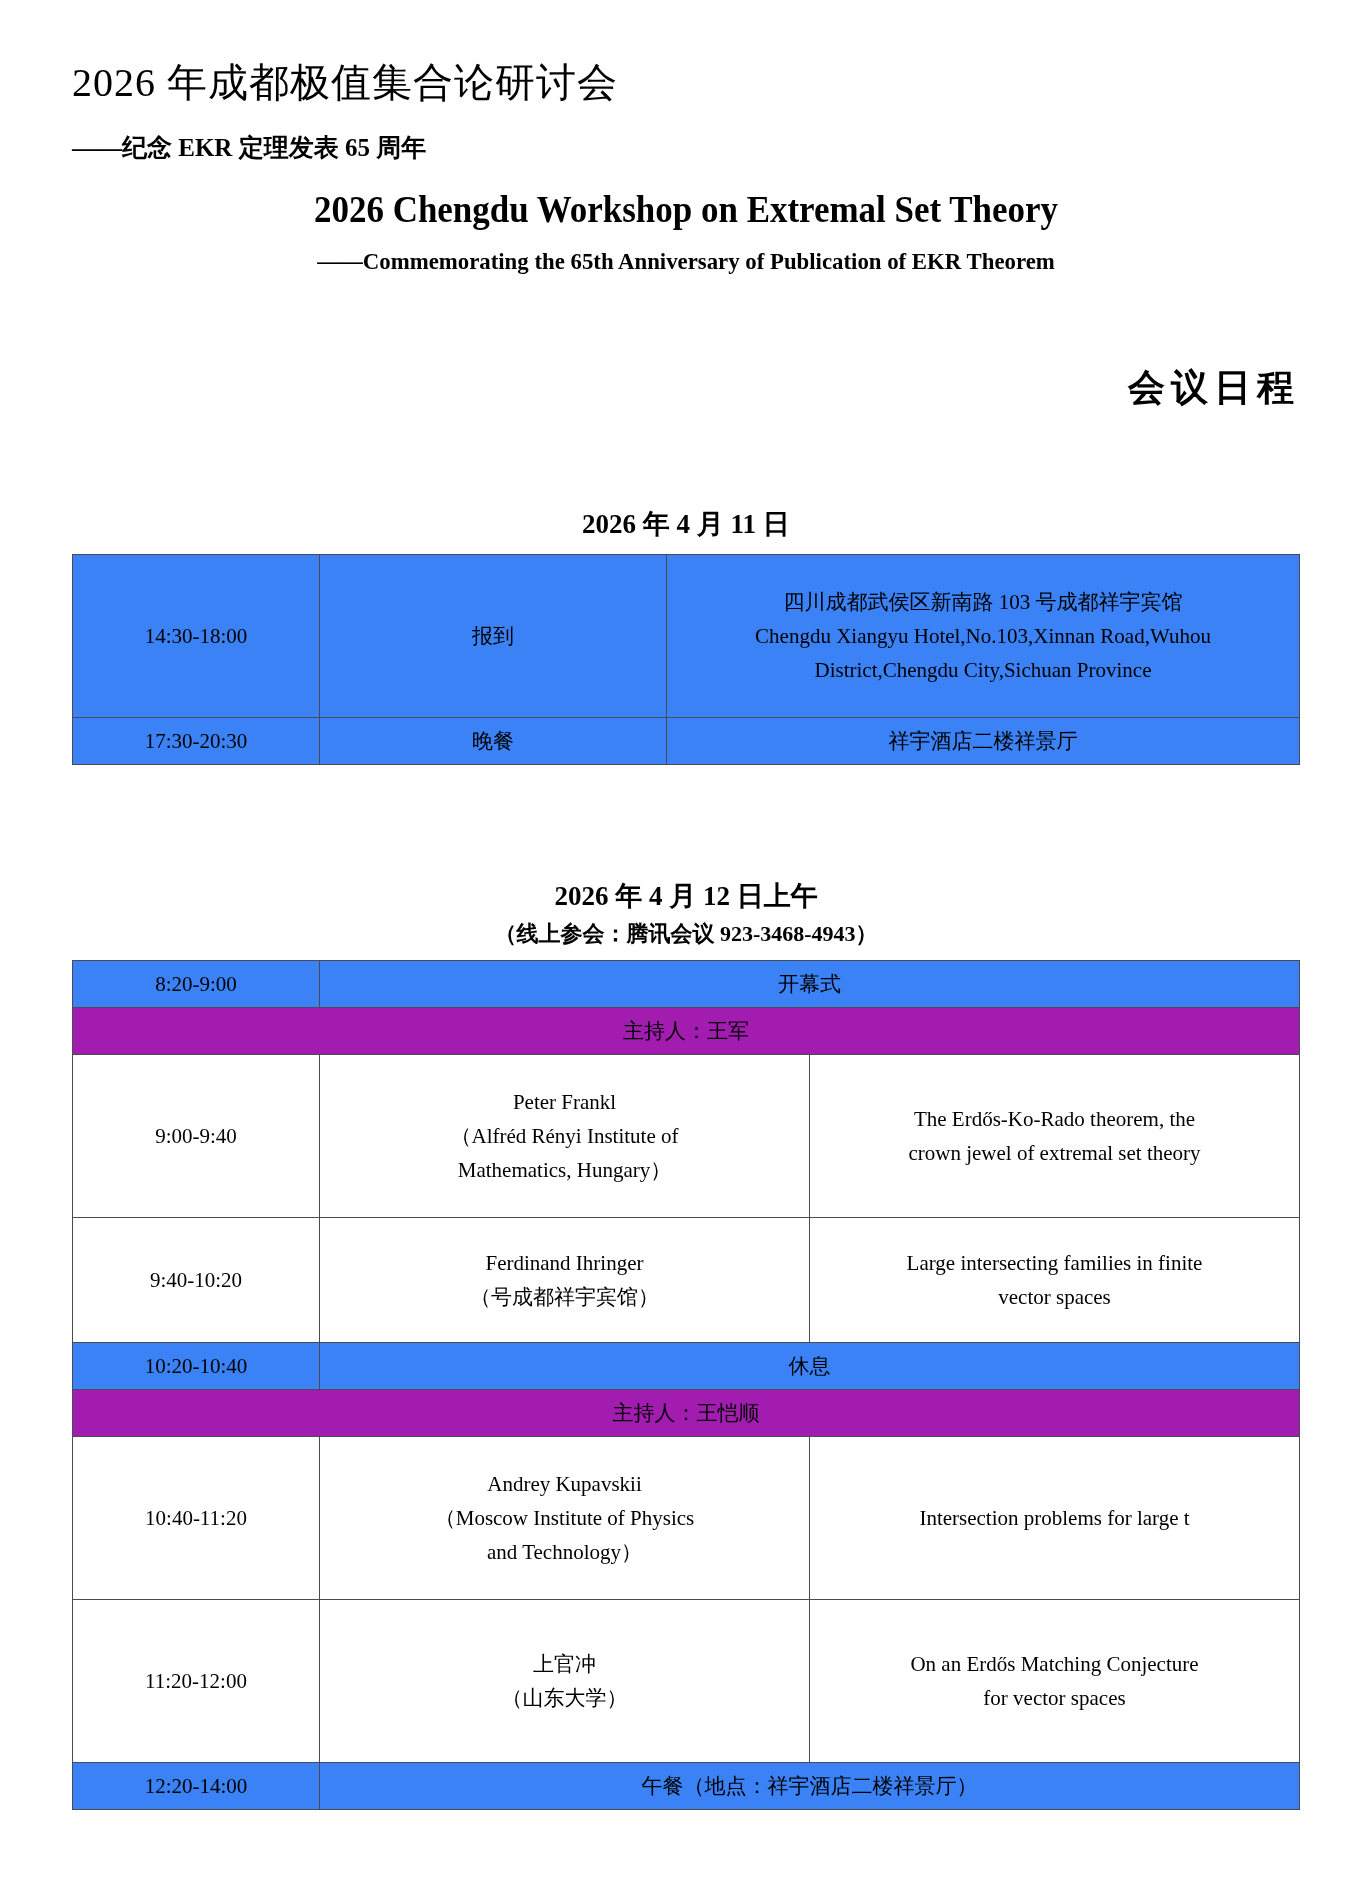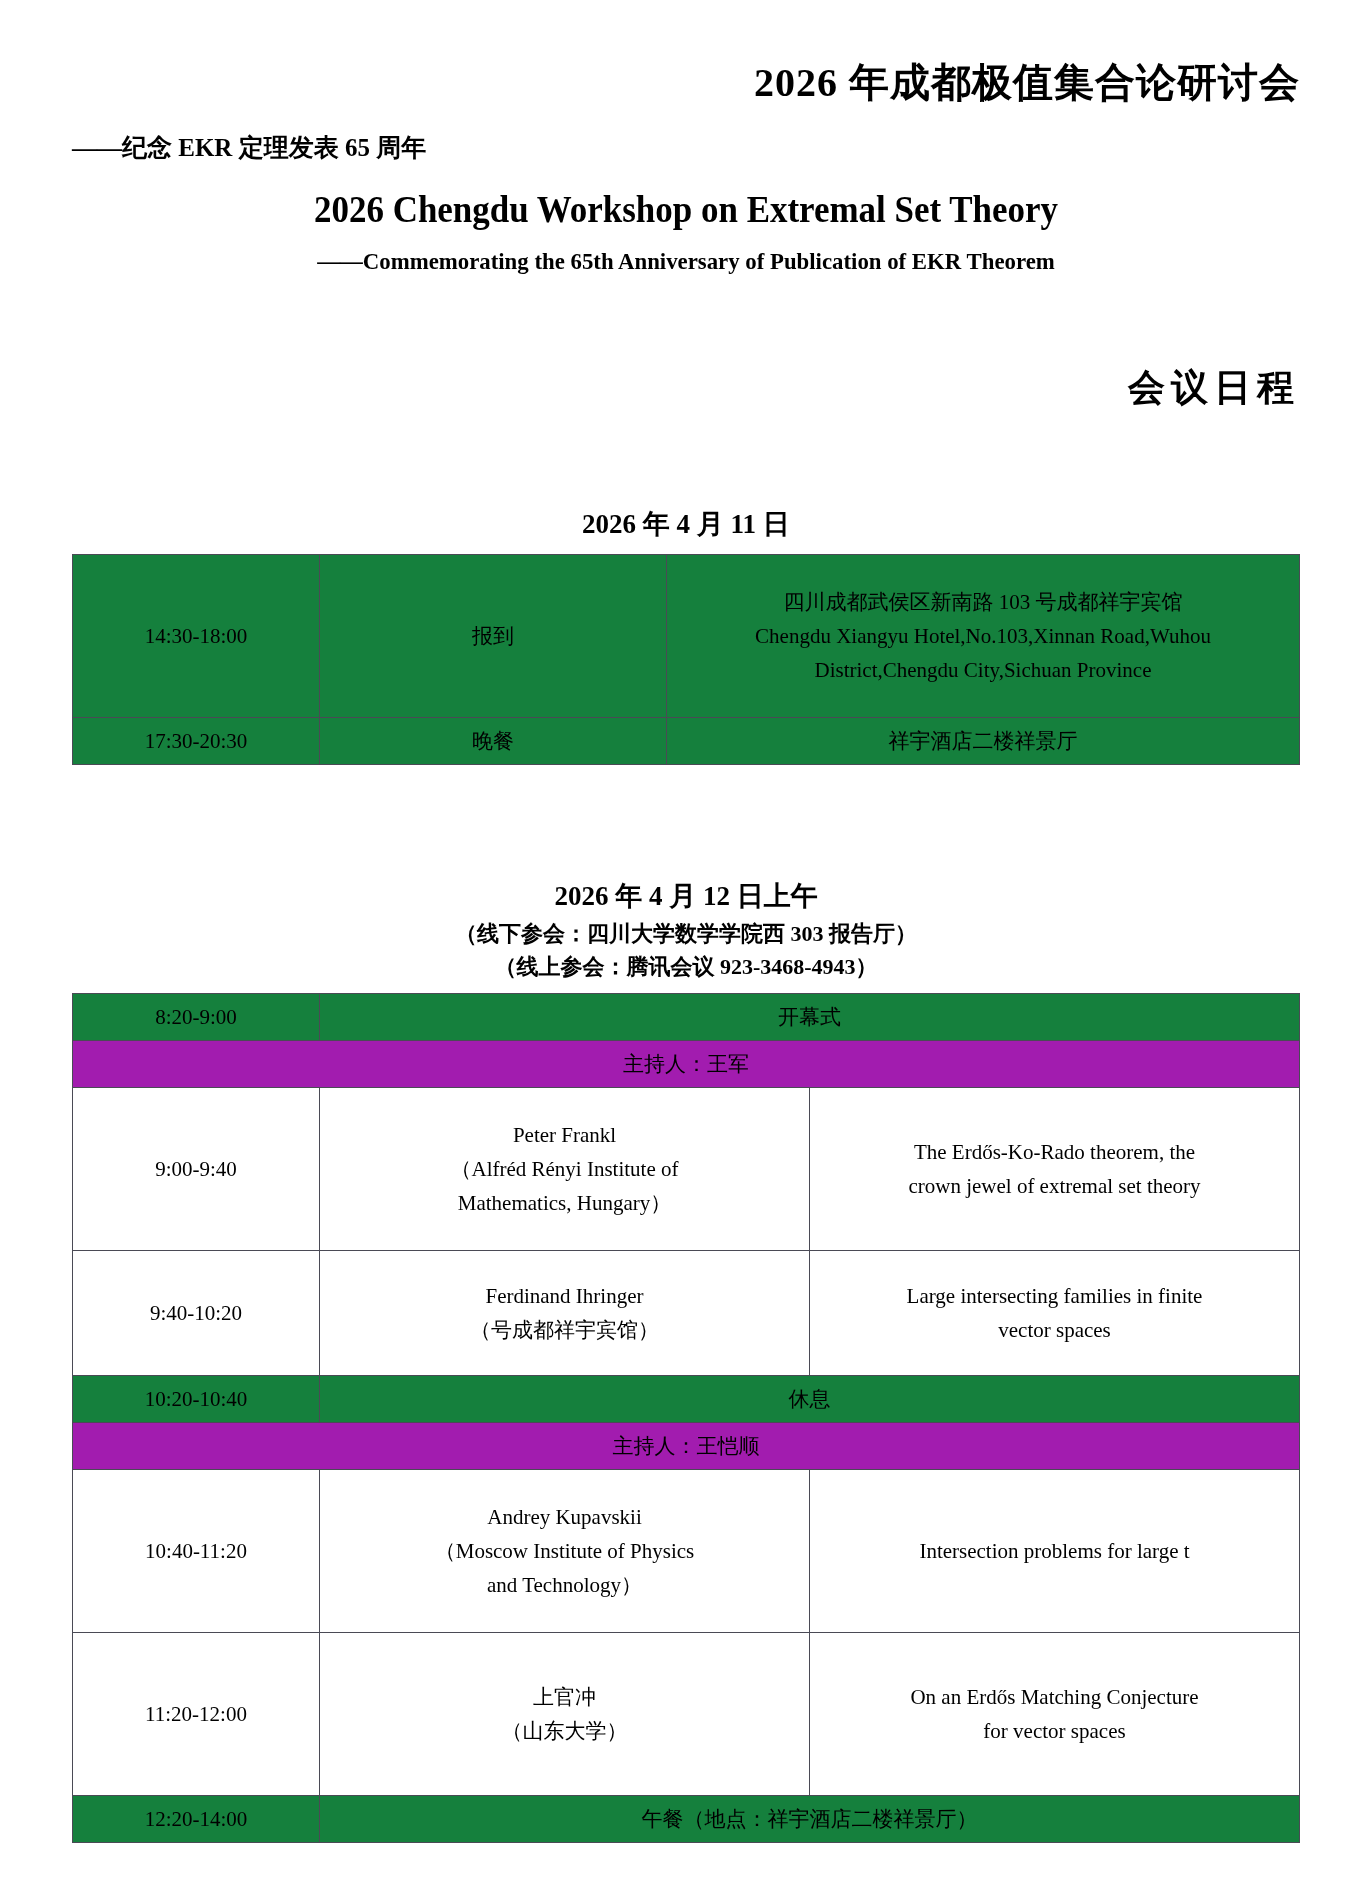--- a/index.html
+++ b/index.html
@@ -18,23 +18,23 @@
   .page {
     position: relative;
     width: 1372px;
     height: 1886px;
     box-sizing: border-box;
     padding: 0 72px;
   }
 
   
   .title-cn {
-    text-align: right;
+    text-align: left;
     font-size: 40px;
-    font-weight: bold;
+    font-weight: normal;
     letter-spacing: 1px;
     margin: 58px 0 0 0;
     line-height: 1.25;
   }
   .subtitle-cn {
     font-size: 25px;
     font-weight: bold;
     margin: 24px 0 0 0;
     line-height: 1.3;
   }
@@ -96,21 +96,21 @@
     border: 1px solid #4a4a55;
     font-size: 21px;
     text-align: center;
     vertical-align: middle;
     padding: 6px 8px;
     line-height: 1.62;
   }
   .c-time  { width: 230px; }
   .c-mid   { width: 330px; }
 
-  .row-blue td   { background: #15803d; }
+  .row-blue td   { background: #3b82f6; }
   .row-green td  { background: #a21caf; }
   .row-white td  { background: #ffffff; }
   .cell-tall2 { height: 112px; }
   .cell-tall3 { height: 150px; }
 
   .lines div { white-space: nowrap; }
   .lines-wrap div { }
 </style>
 </head>
 <body>
@@ -143,21 +143,20 @@
         <td class="c-time">17:30-20:30</td>
         <td class="c-mid">晚餐</td>
         <td>祥宇酒店二楼祥景厅</td>
       </tr>
     </tbody>
   </table>
 
   <div class="spacer-2"></div>
 
   <div class="day-heading">2026 年 4 月 12 日上午</div>
-  <div class="day-sub">（线下参会：四川大学数学学院西 303 报告厅）</div>
   <div class="day-sub">（线上参会：腾讯会议 923-3468-4943）</div>
 
   <table class="sched">
     <tbody>
       <tr class="row-blue">
         <td class="c-time">8:20-9:00</td>
         <td colspan="2">开幕式</td>
       </tr>
 
       <tr class="row-green">

